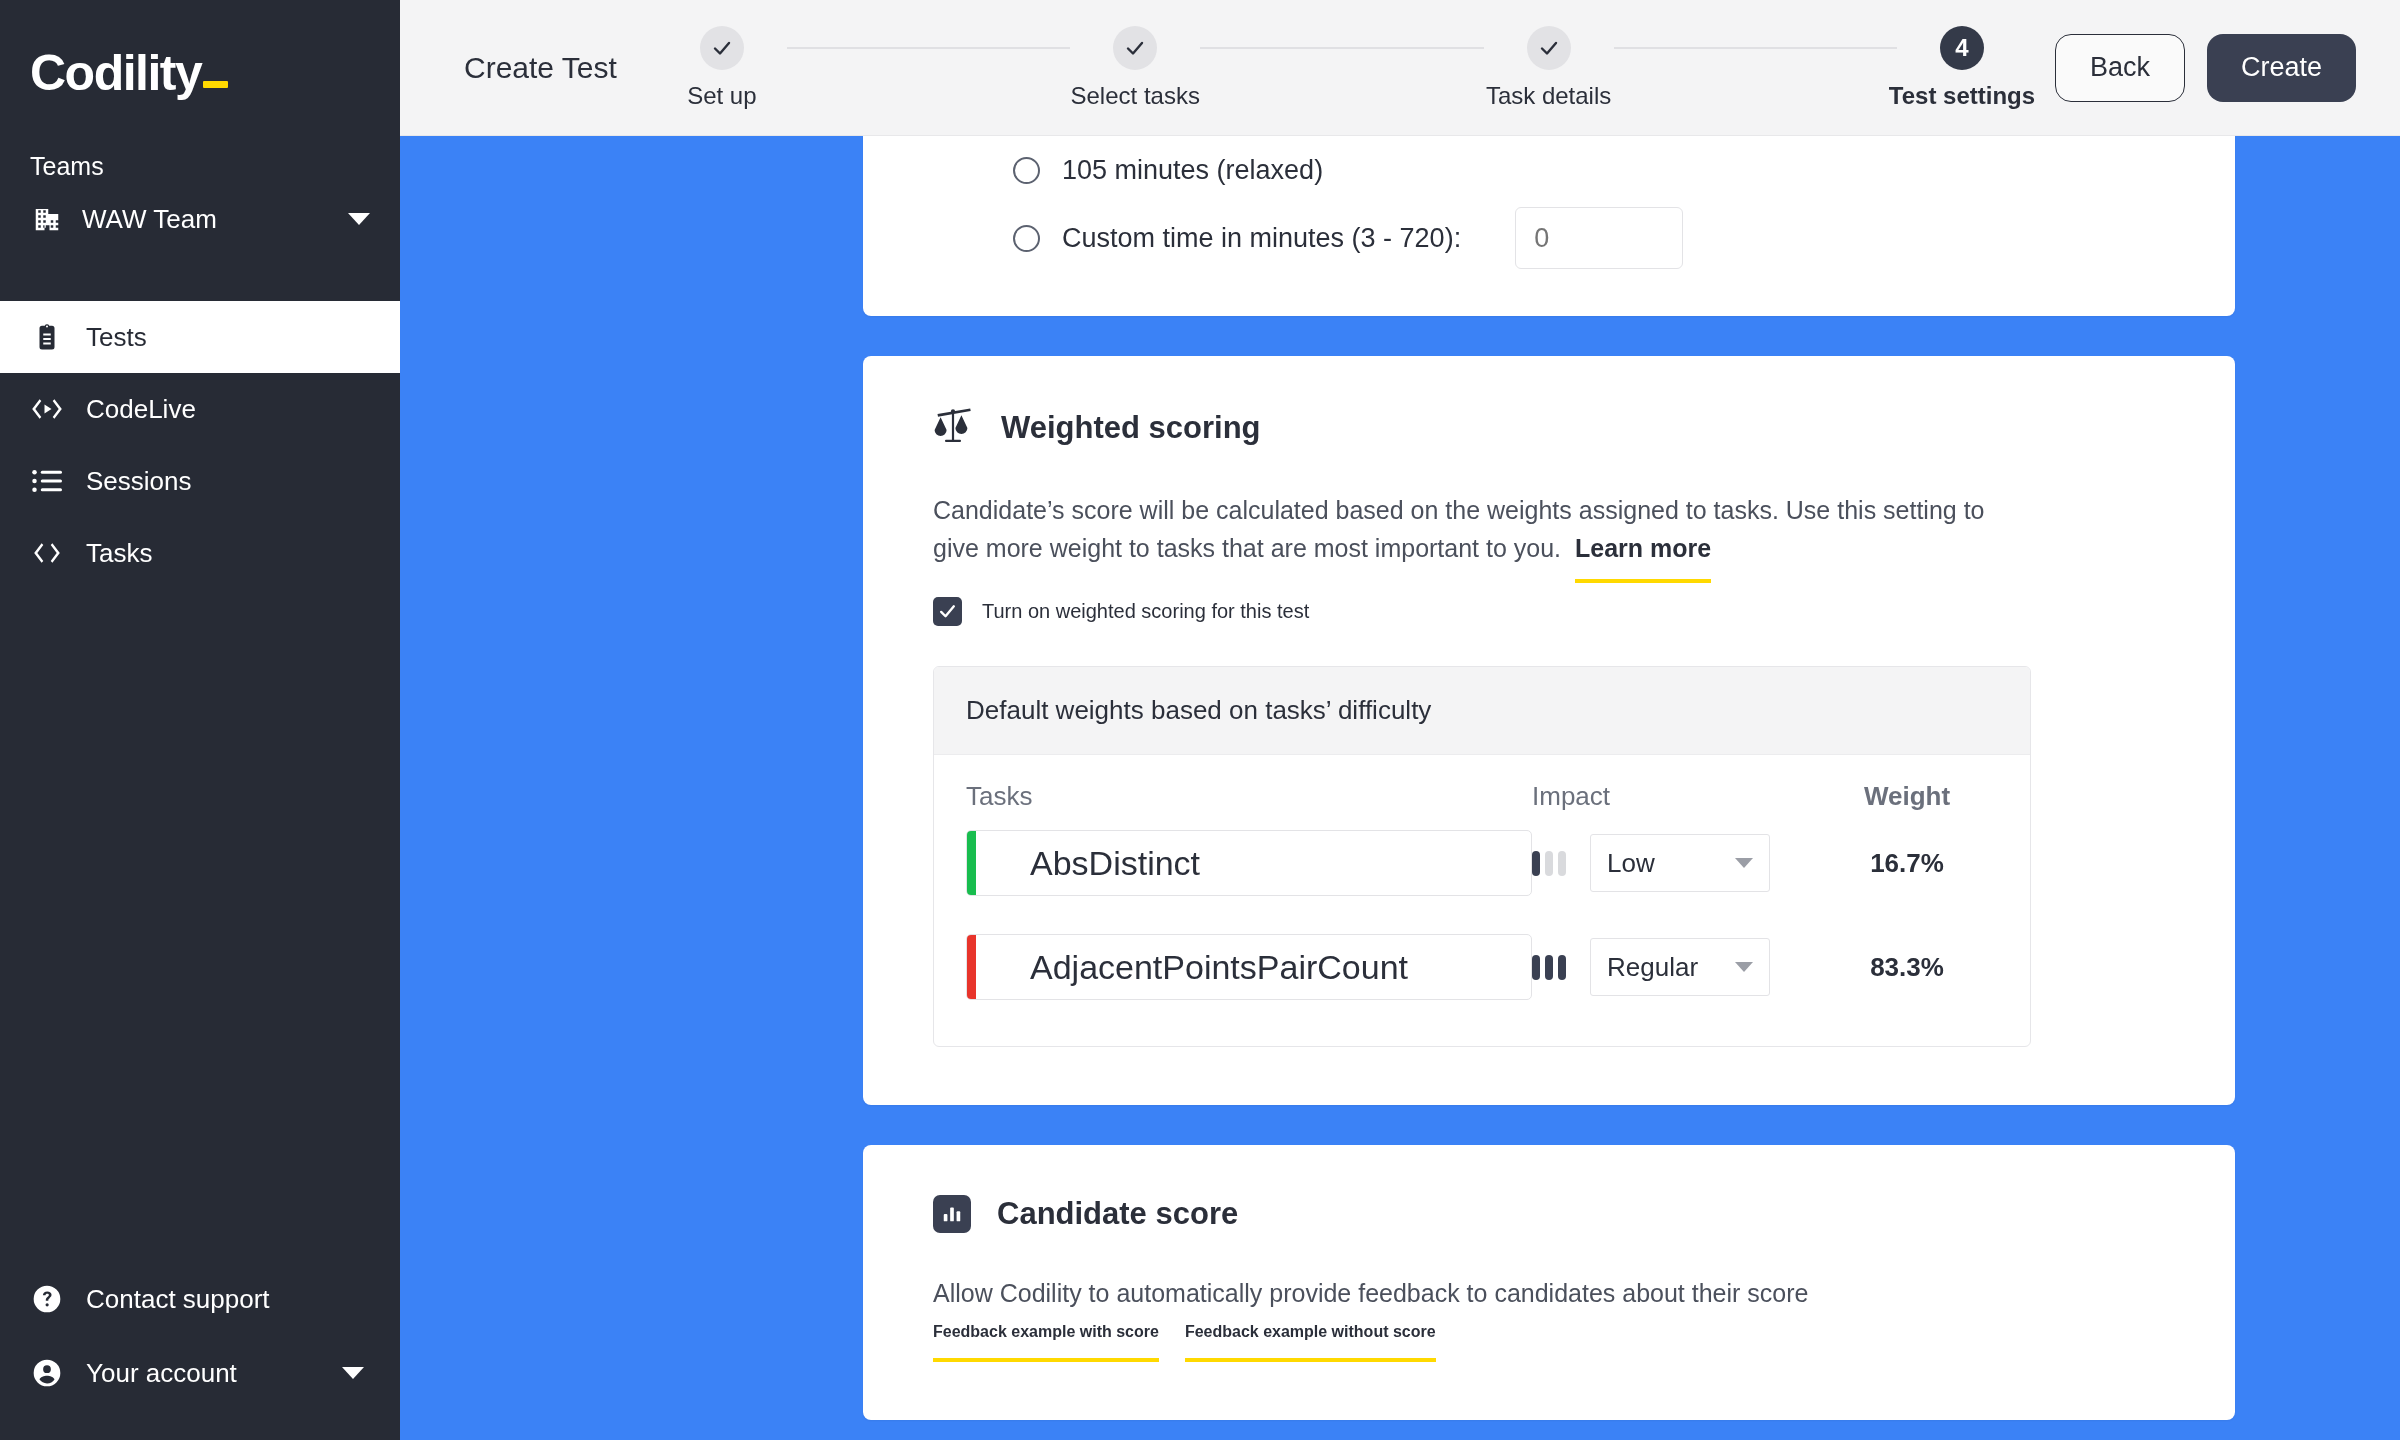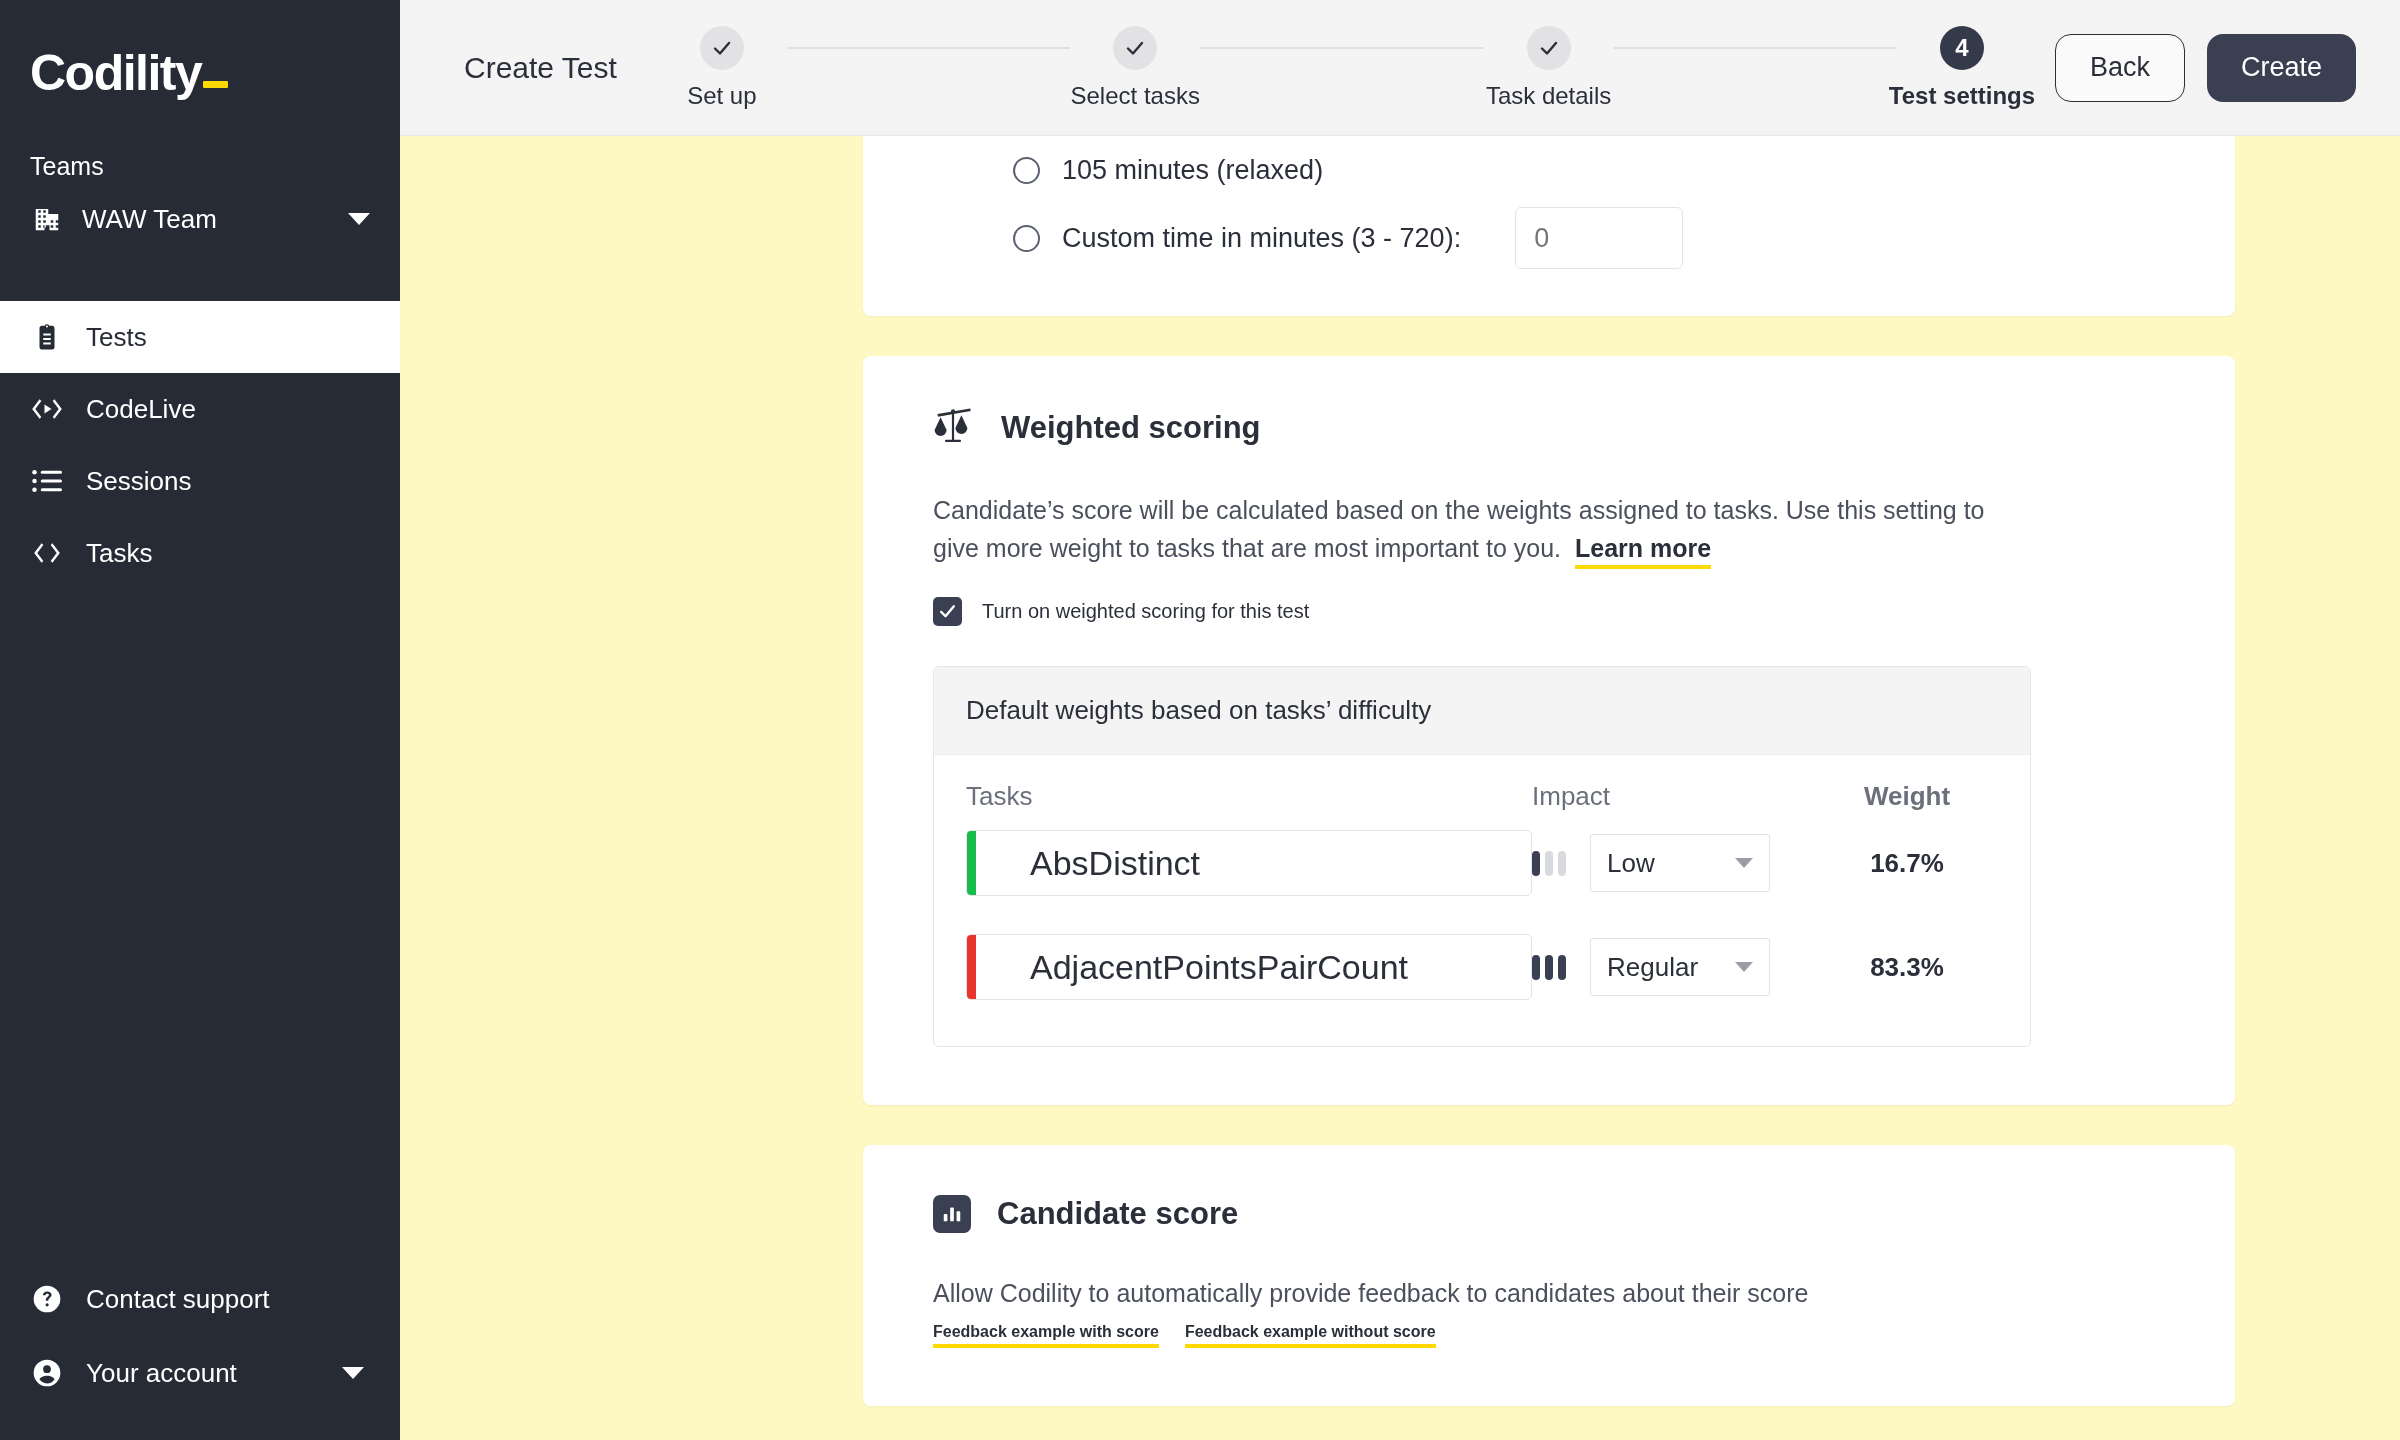--- a/index.html
+++ b/index.html
@@ -57,21 +57,21 @@
   .bottom-nav .nav-item { height: 74px; }
   .bottom-caret {
     margin-left: auto; margin-right: 36px;
     width: 0; height: 0;
     border-left: 11px solid transparent;
     border-right: 11px solid transparent;
     border-top: 12px solid #ffffff;
   }
 
   
-  .main { flex: 1; height: 1440px; display: flex; flex-direction: column; background: #fef9c3; }
+  .main { flex: 1; height: 1440px; display: flex; flex-direction: column; background: #3b82f6; }
   .topbar {
     height: 136px; background: #f4f4f5;
     border-bottom: 1px solid #e8e8ea;
     display: flex; align-items: center;
     padding: 0 44px 0 64px; flex: none;
   }
   .topbar-title { font-size: 30px; color: #2b2f3a; white-space: nowrap; }
   .stepper { display: flex; align-items: flex-start; flex: 1; justify-content: center; margin-left: 40px; }
   .step { display: flex; flex-direction: column; align-items: center; width: 130px; position: relative; }
   .step-circle {
@@ -114,21 +114,21 @@
 
   .section { padding: 50px 70px 58px 70px; }
   .section-head { display: flex; align-items: center; gap: 26px; margin-bottom: 42px; }
   .section-title { font-size: 31px; color: #2b2f3a; }
   .section-desc {
     font-size: 25px; line-height: 1.5; color: #4b505c;
     max-width: 1060px; margin-bottom: 30px;
   }
   .link-yellow {
     font-weight: 700; color: #2b2f3a; text-decoration: none;
-    border-bottom: 4px solid #ffd900; padding-bottom: 3px; white-space: nowrap;
+    border-bottom: 4px solid #ffd900; padding-bottom: 17px; white-space: nowrap;
   }
   .check-row { display: flex; align-items: center; gap: 20px; margin-bottom: 40px; }
   .checkbox {
     width: 29px; height: 29px; border-radius: 5px; background: #3a4052;
     display: flex; align-items: center; justify-content: center; flex: none;
   }
   .checkbox svg { width: 19px; height: 19px; }
   .check-label { font-size: 20px; color: #2b2f3a; }
 
   .weights-panel { border: 1px solid #e6e6e9; border-radius: 6px; width: 1098px; overflow: hidden; }

